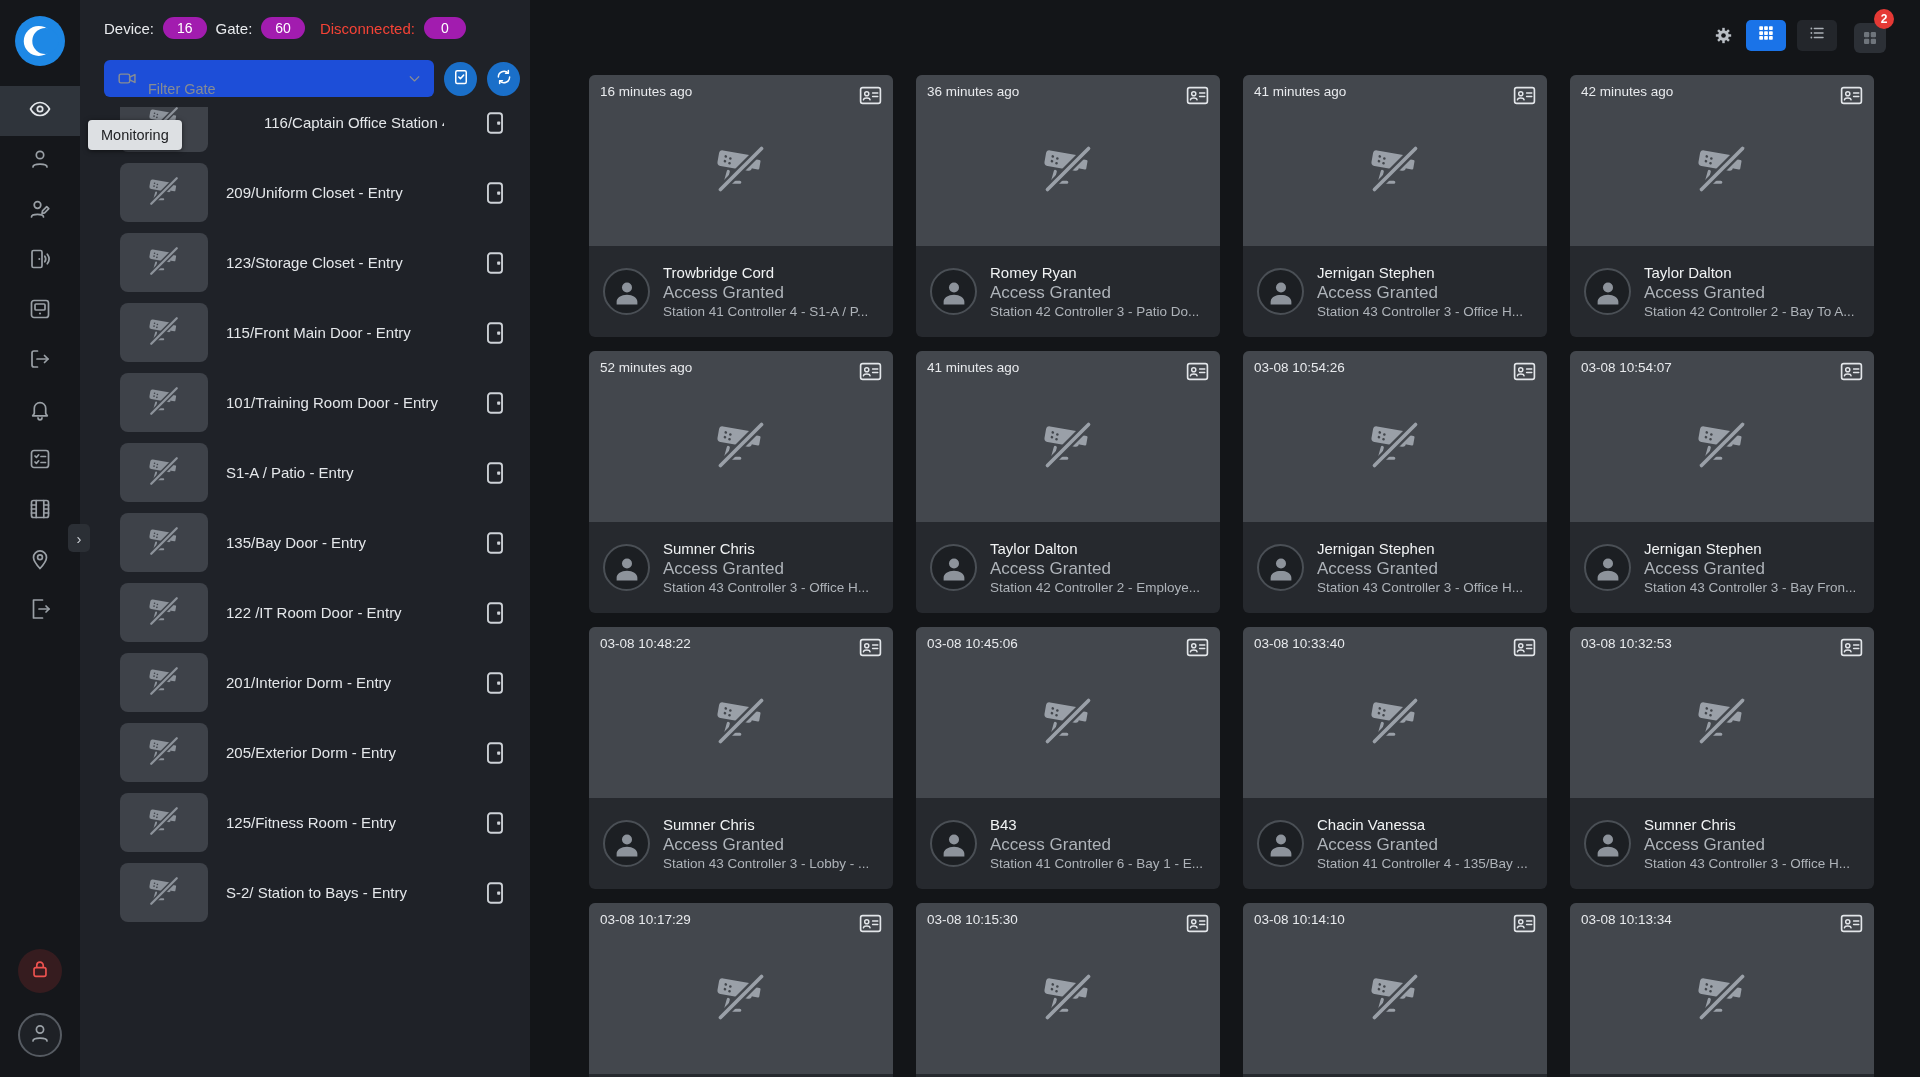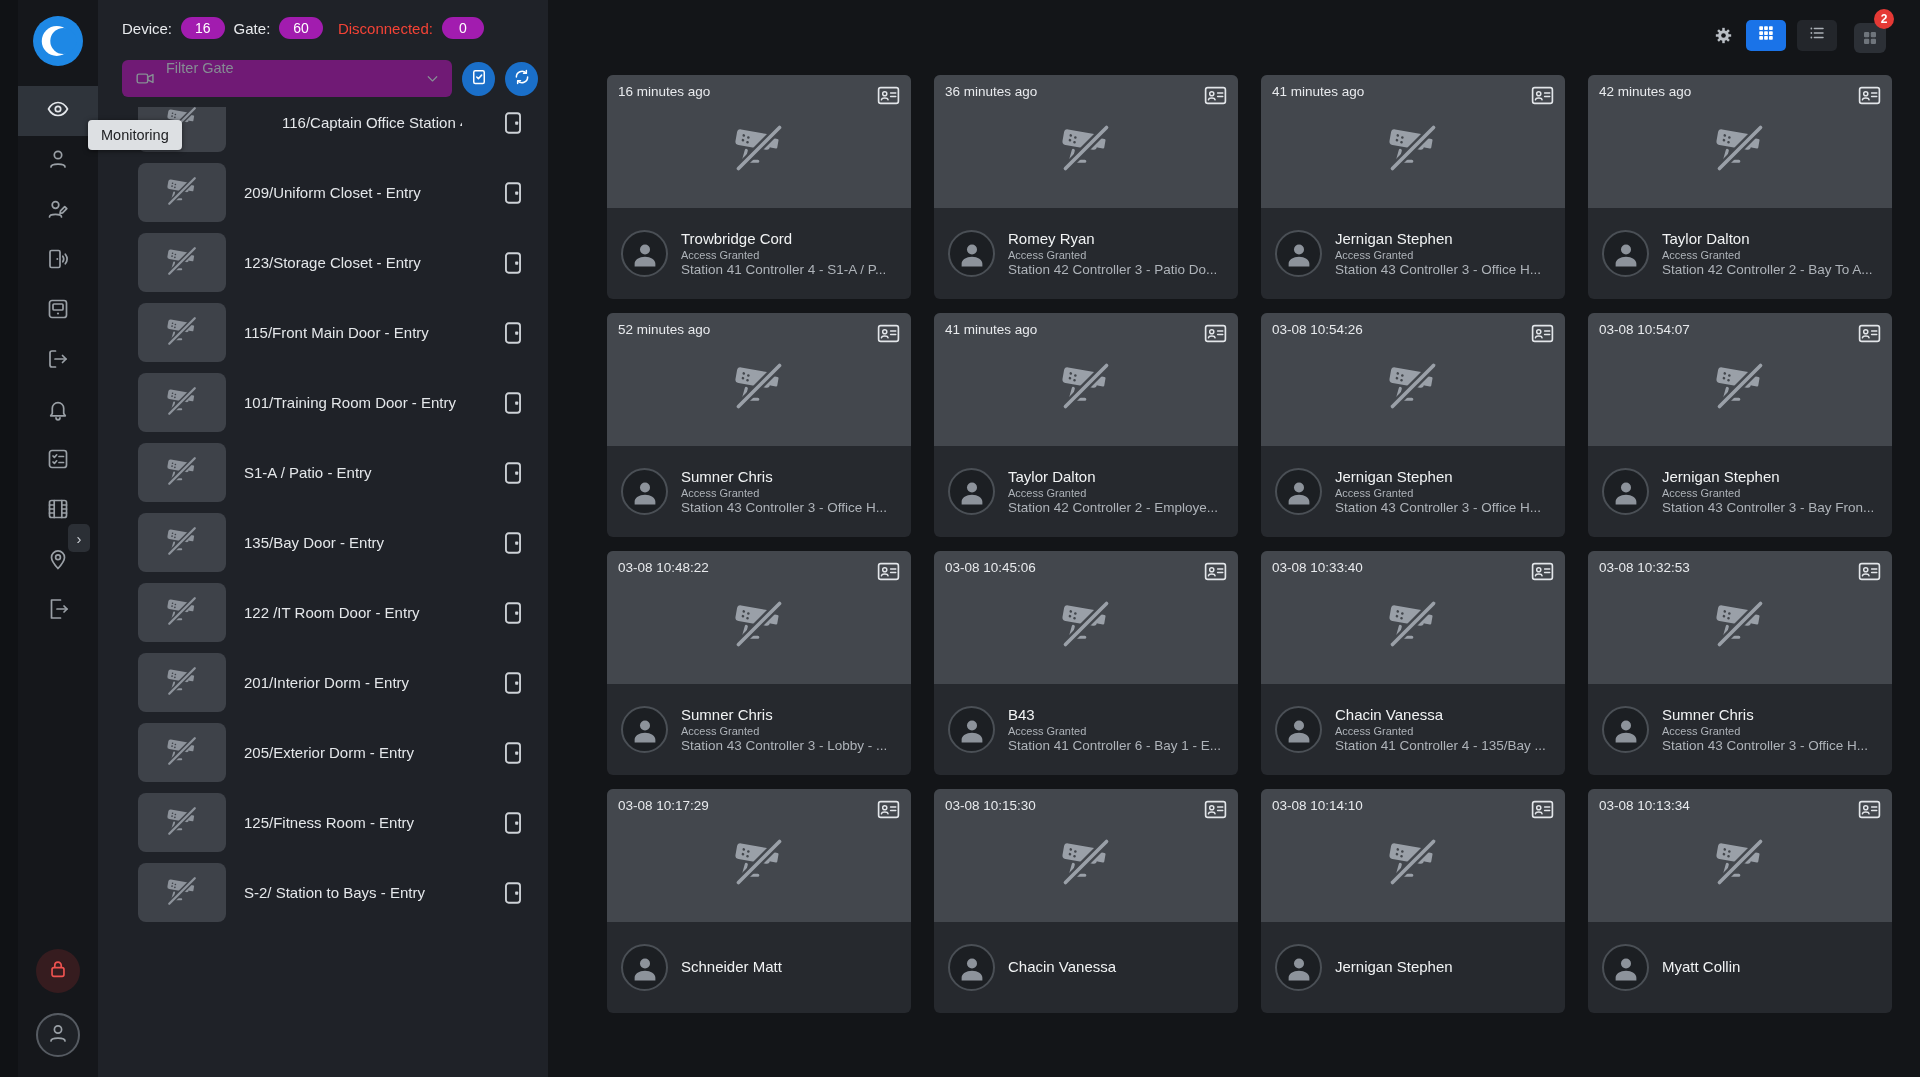--- a/index.html
+++ b/index.html
@@ -1,19 +1,19 @@
 <!DOCTYPE html>
 <html><head>
 <meta charset="utf-8">
 <style>
   * { box-sizing: border-box; margin: 0; padding: 0; }
   html,body { width:1920px; height:1077px; overflow:hidden; background:#101215;
     font-family:"Liberation Sans","DejaVu Sans",sans-serif; color:#e8eaed; }
   body { position:relative; }
-  .app { display:flex; width:1920px; height:1077px;padding-left:18px; }
+  .app { display:flex; width:1920px; height:1077px; }
 
   
   .sidebar { width:80px; background:#15171b; display:flex; flex-direction:column; align-items:center; flex:none; z-index:5; }
   .logo { margin:16px 0 20px; width:50px; height:50px; border-radius:50%; cursor:pointer; }
   .nav-item { width:80px; height:50px; display:flex; align-items:center; justify-content:center; color:#9aa0a6; cursor:pointer; }
   .nav-item.active { background:#2f343b; color:#e3e6ea; }
   .nav-item svg { width:24px; height:24px; stroke:currentColor; fill:none; stroke-width:1.7; stroke-linecap:round; stroke-linejoin:round; }
   .sidebar-bottom { margin-top:auto; margin-bottom:20px; display:flex; flex-direction:column; gap:20px; align-items:center; }
   .lock-btn { width:44px; height:44px; border-radius:50%; background:rgba(229,57,53,.16); display:flex; align-items:center; justify-content:center; }
   .lock-btn svg { width:22px; height:22px; fill:none; stroke:#ef5350; stroke-width:1.8; }
@@ -26,21 +26,21 @@
   
   .tooltip { position:absolute; left:88px; top:120px; background:#dde0e3; color:#202124; font-size:14.5px;
     padding:7px 13px; border-radius:4px; z-index:10; box-shadow:0 1px 5px rgba(0,0,0,.55); }
 
   
   .panel { width:450px; background:#1f2228; display:flex; flex-direction:column; flex:none; position:relative; }
   .device-bar { height:56px; display:flex; align-items:center; padding-left:24px; gap:9px; font-size:15px; flex:none; }
   .count-badge { background:#a21caf; border-radius:11px; padding:3px 14px; color:#fff; font-size:14px; min-width:42px; text-align:center; }
   .disc-label { color:#f44336; margin-left:6px; }
   .filter-row { display:flex; align-items:center; gap:10px; padding:4px 10px 10px 24px; flex:none; }
-  .filter-input { position:relative; width:342px; height:37px; background:#701a75; border-radius:6px; display:flex; align-items:flex-start; }
+  .filter-input { position:relative; width:342px; height:37px; background:#1d4ed8; border-radius:6px; display:flex; align-items:flex-end; }
   .filter-input input { flex:1; background:transparent; border:none; outline:none; color:#c6cad0; font-size:14.5px;
     padding:0 34px 0 44px; font-family:inherit; }
   .filter-input input::placeholder { color:#868c94; }
   .fi-icon { position:absolute; left:13px; top:8px; color:#868c94; }
   .fi-icon svg, .fi-chev svg { stroke:currentColor; fill:none; stroke-width:1.7; stroke-linecap:round; stroke-linejoin:round; }
   .fi-chev { position:absolute; right:11px; top:10px; color:#868c94; }
   .circle-btn { width:34px; height:34px; border-radius:50%; background:#1a6fc9; border:none; display:flex; align-items:center; justify-content:center; cursor:pointer; }
   .circle-btn svg { width:18px; height:18px; }
 
   .gate-list { flex:1; overflow:hidden; }
@@ -71,31 +71,31 @@
   .view-btn.active { background:#1a73e8; color:#fff; }
   .view-btn.inactive { background:#23262b; color:#aab0b6; }
   .alarm-wrap { position:relative; width:36px; height:36px; margin-left:6px; }
   .alarm-icon { position:absolute; left:0; bottom:0; width:32px; height:30px; border-radius:6px; background:#2c3036;
     display:flex; align-items:center; justify-content:center; color:#6f757c; cursor:pointer; }
   .alarm-badge { position:absolute; top:-8px; right:-4px; min-width:20px; height:20px; border-radius:10px; background:#e53935;
     color:#fff; font-size:12px; font-weight:bold; display:flex; align-items:center; justify-content:center; padding:0 5px; }
 
   .cards { margin-top:22px; display:grid; grid-template-columns:repeat(4,304px); column-gap:23px; row-gap:14px; }
   .card { width:304px; border-radius:6px; overflow:hidden; background:#26292e; cursor:pointer; }
-  .card-img { height:133px; background:#43474d; position:relative; }
+  .card-img { height:171px; background:#43474d; position:relative; }
   .card-time { position:absolute; top:9px; left:11px; font-size:13.5px; color:#e8eaed; }
   .card-badge { position:absolute; top:8px; right:10px; color:#e3e6ea; display:flex; }
   .cam-off { position:absolute; left:50%; top:55%; transform:translate(-50%,-50%); color:#9aa0a8; display:flex; }
   .cam-off svg { width:58px; height:58px; }
   .card-info { height:91px; display:flex; align-items:center; padding:0 14px; gap:13px; }
   .avatar { width:47px; height:47px; border-radius:50%; background:#1c1f23; border:2px solid #4a4f55; flex:none;
     display:flex; align-items:center; justify-content:center; color:#8d939b; overflow:hidden; }
   .card-text { flex:1; min-width:0; }
   .card-name { font-size:15px; color:#f1f3f4; margin-bottom:2px; white-space:nowrap; overflow:hidden; }
-  .card-status { font-size:11px; color:#aeb3b9; margin-bottom:1px; white-space:nowrap; overflow:hidden; }
+  .card-status { font-size:17px; color:#aeb3b9; margin-bottom:1px; white-space:nowrap; overflow:hidden; }
   .card-loc { font-size:13.5px; color:#aeb3b9; white-space:nowrap; overflow:hidden; }
 </style>
 </head>
 <body>
 
 <div class="app">
 
   <nav class="sidebar">
     <div class="logo">
       <svg viewBox="0 0 24 24" width="50" height="50">

